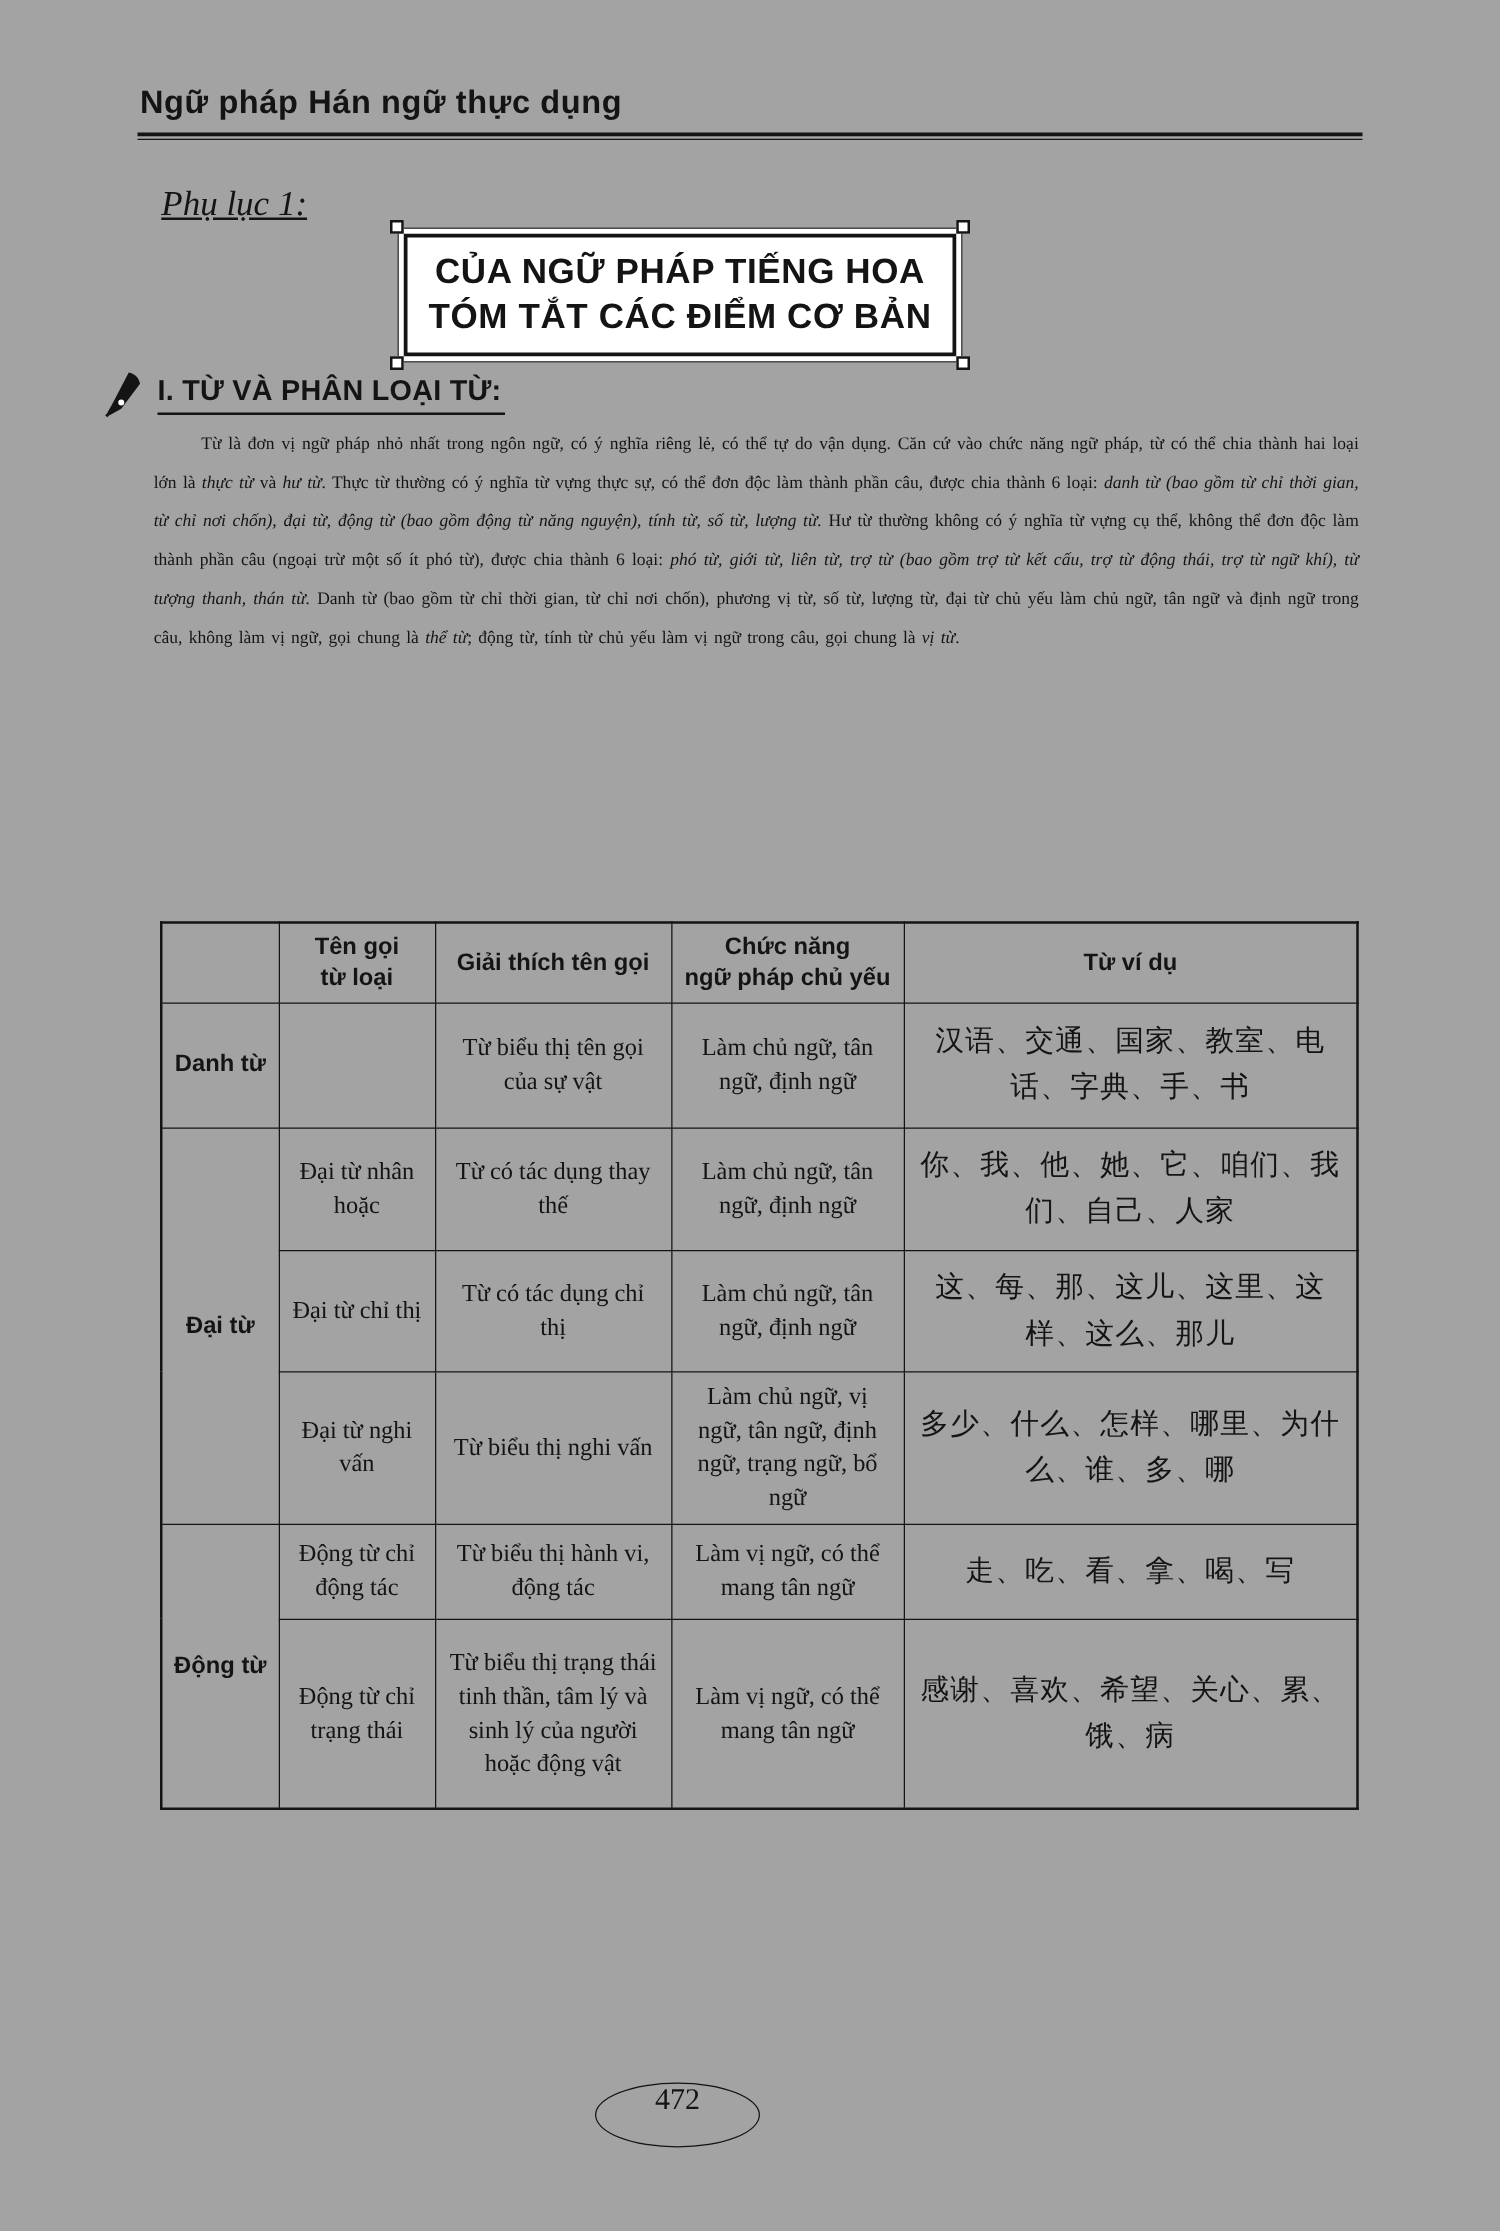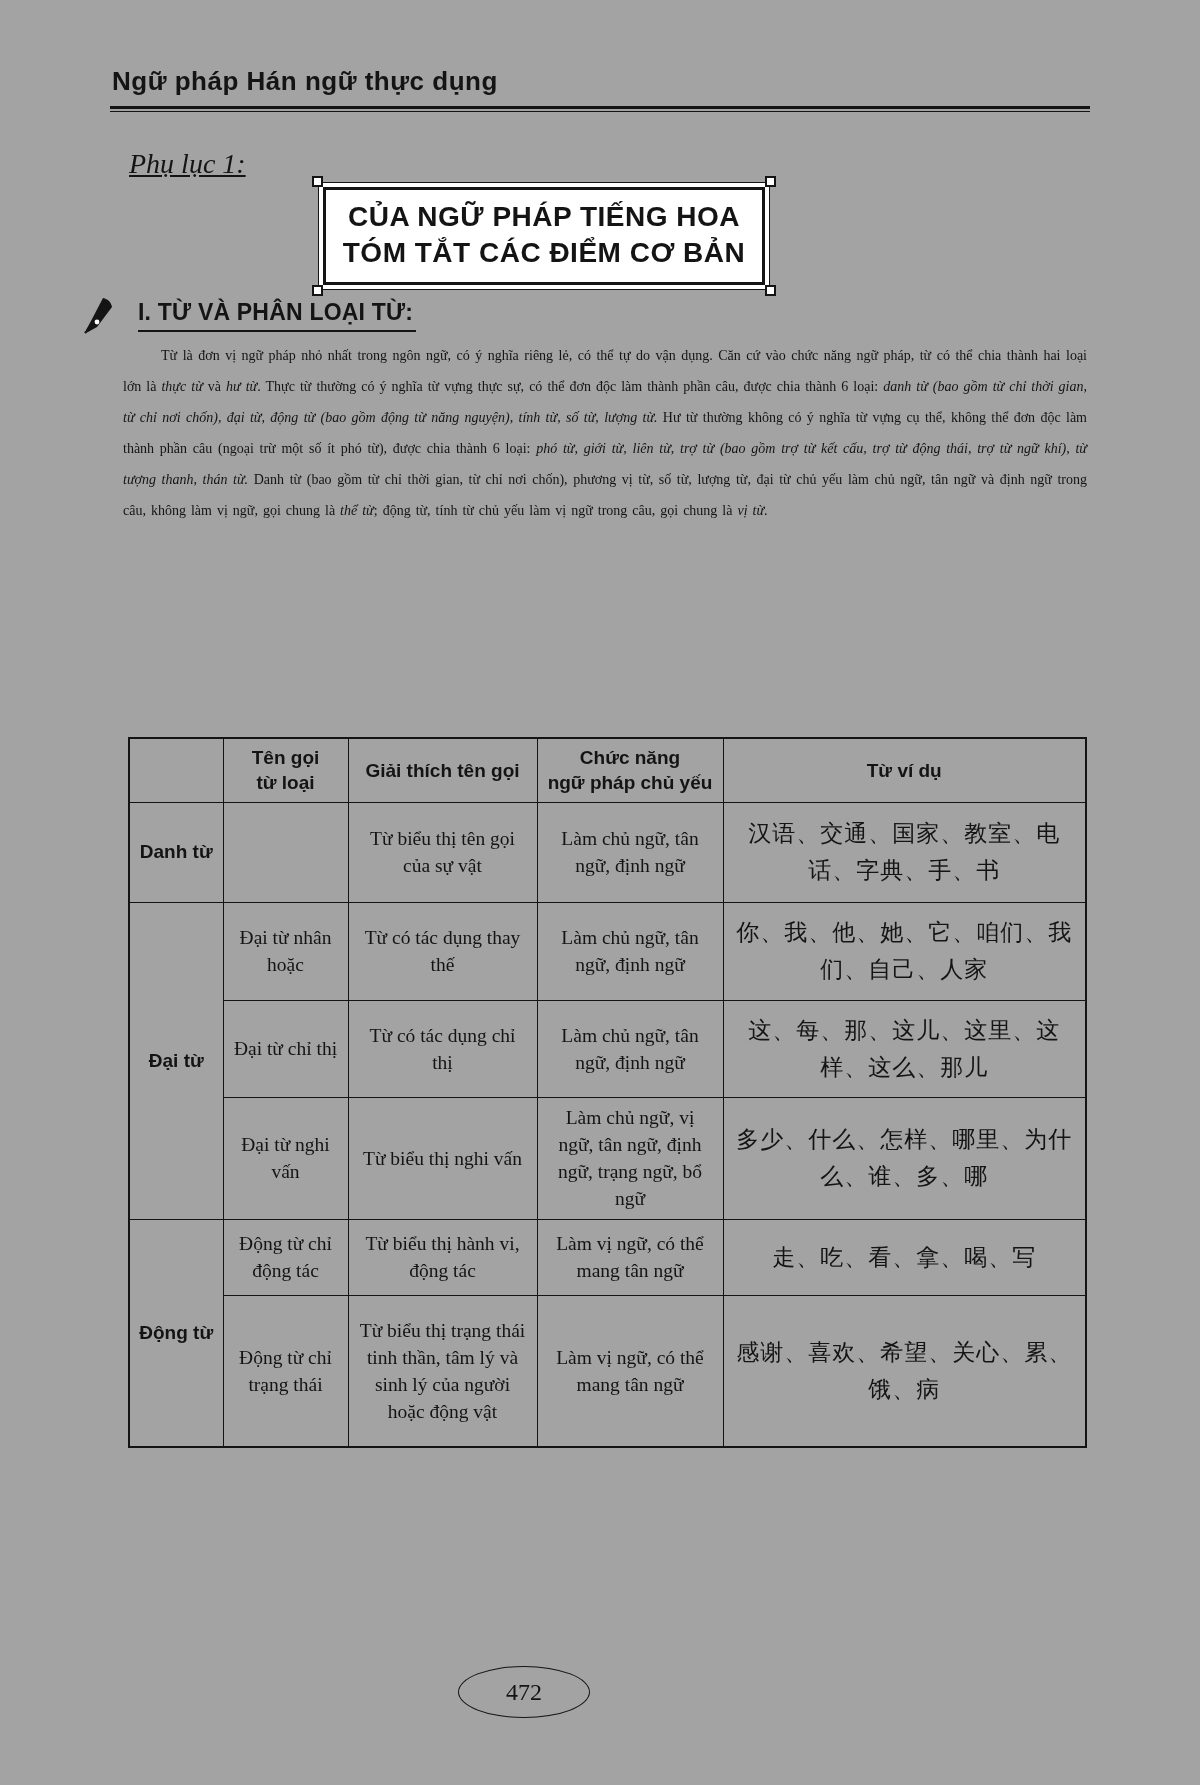--- a/index.html
+++ b/index.html
@@ -80,21 +80,21 @@
   .corner.bl { left: -7px; bottom: -7px; }
   .corner.br { right: -7px; bottom: -7px; }
 
   
   .section-heading-row {
     position: absolute;
     left: 84px;
     top: 296px;
     display: flex;
     align-items: center;
-    gap: 24px;
+    gap: 12px;
   }
   .pen-icon { display: inline-block; width: 30px; height: 38px; }
   .section-heading {
     font-family: "Liberation Sans", sans-serif;
     font-weight: bold;
     font-size: 23px;
     letter-spacing: 0.2px;
     border-bottom: 2.5px solid #141414;
     padding: 0 3px 4px 0;
   }
@@ -163,28 +163,28 @@
   tr.h-r1 { height: 100px; }
   tr.h-r2 { height: 98px; }
   tr.h-r3 { height: 97px; padding-left: 24px; }
   tr.h-r4 { height: 122px; }
   tr.h-r5 { height: 76px; }
   tr.h-r6 { height: 152px; }
 
   
   .page-number {
     position: absolute;
-    left: 458px;
+    left: 476px;
     top: 1666px;
     width: 132px;
     height: 52px;
     border: 1.5px solid #141414;
     border-radius: 50%;
     display: flex;
-    align-items: center;
+    align-items: flex-start;
     justify-content: center;
     font-family: "Liberation Serif", serif;
     font-size: 24px;
   }
 </style>
 </head>
 <body>
 
 <div class="page">
 

